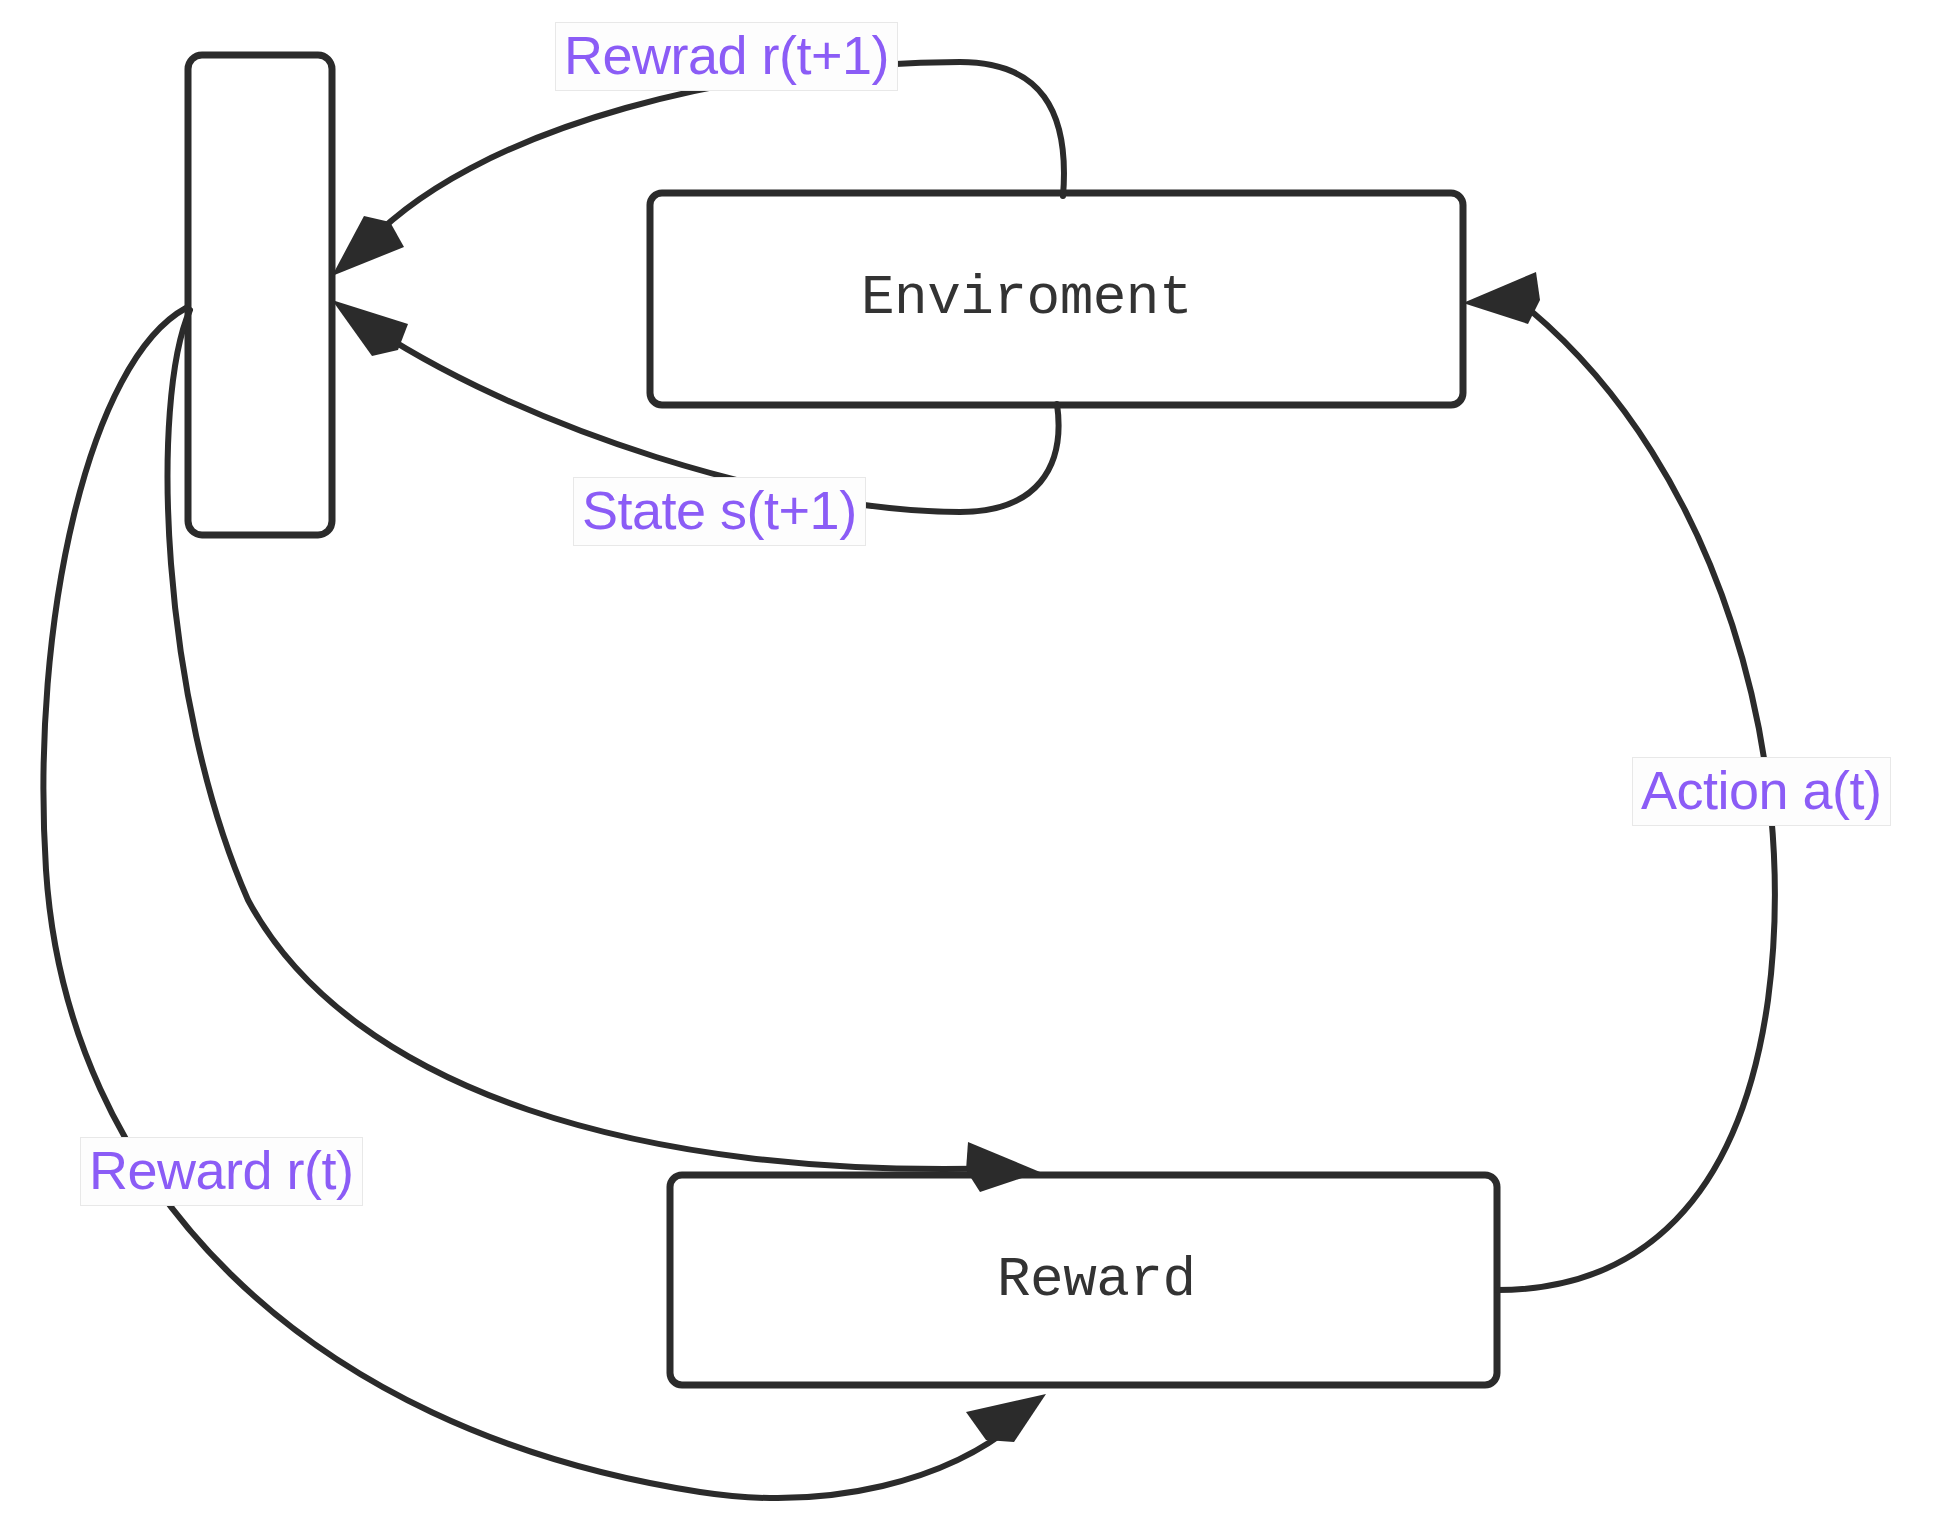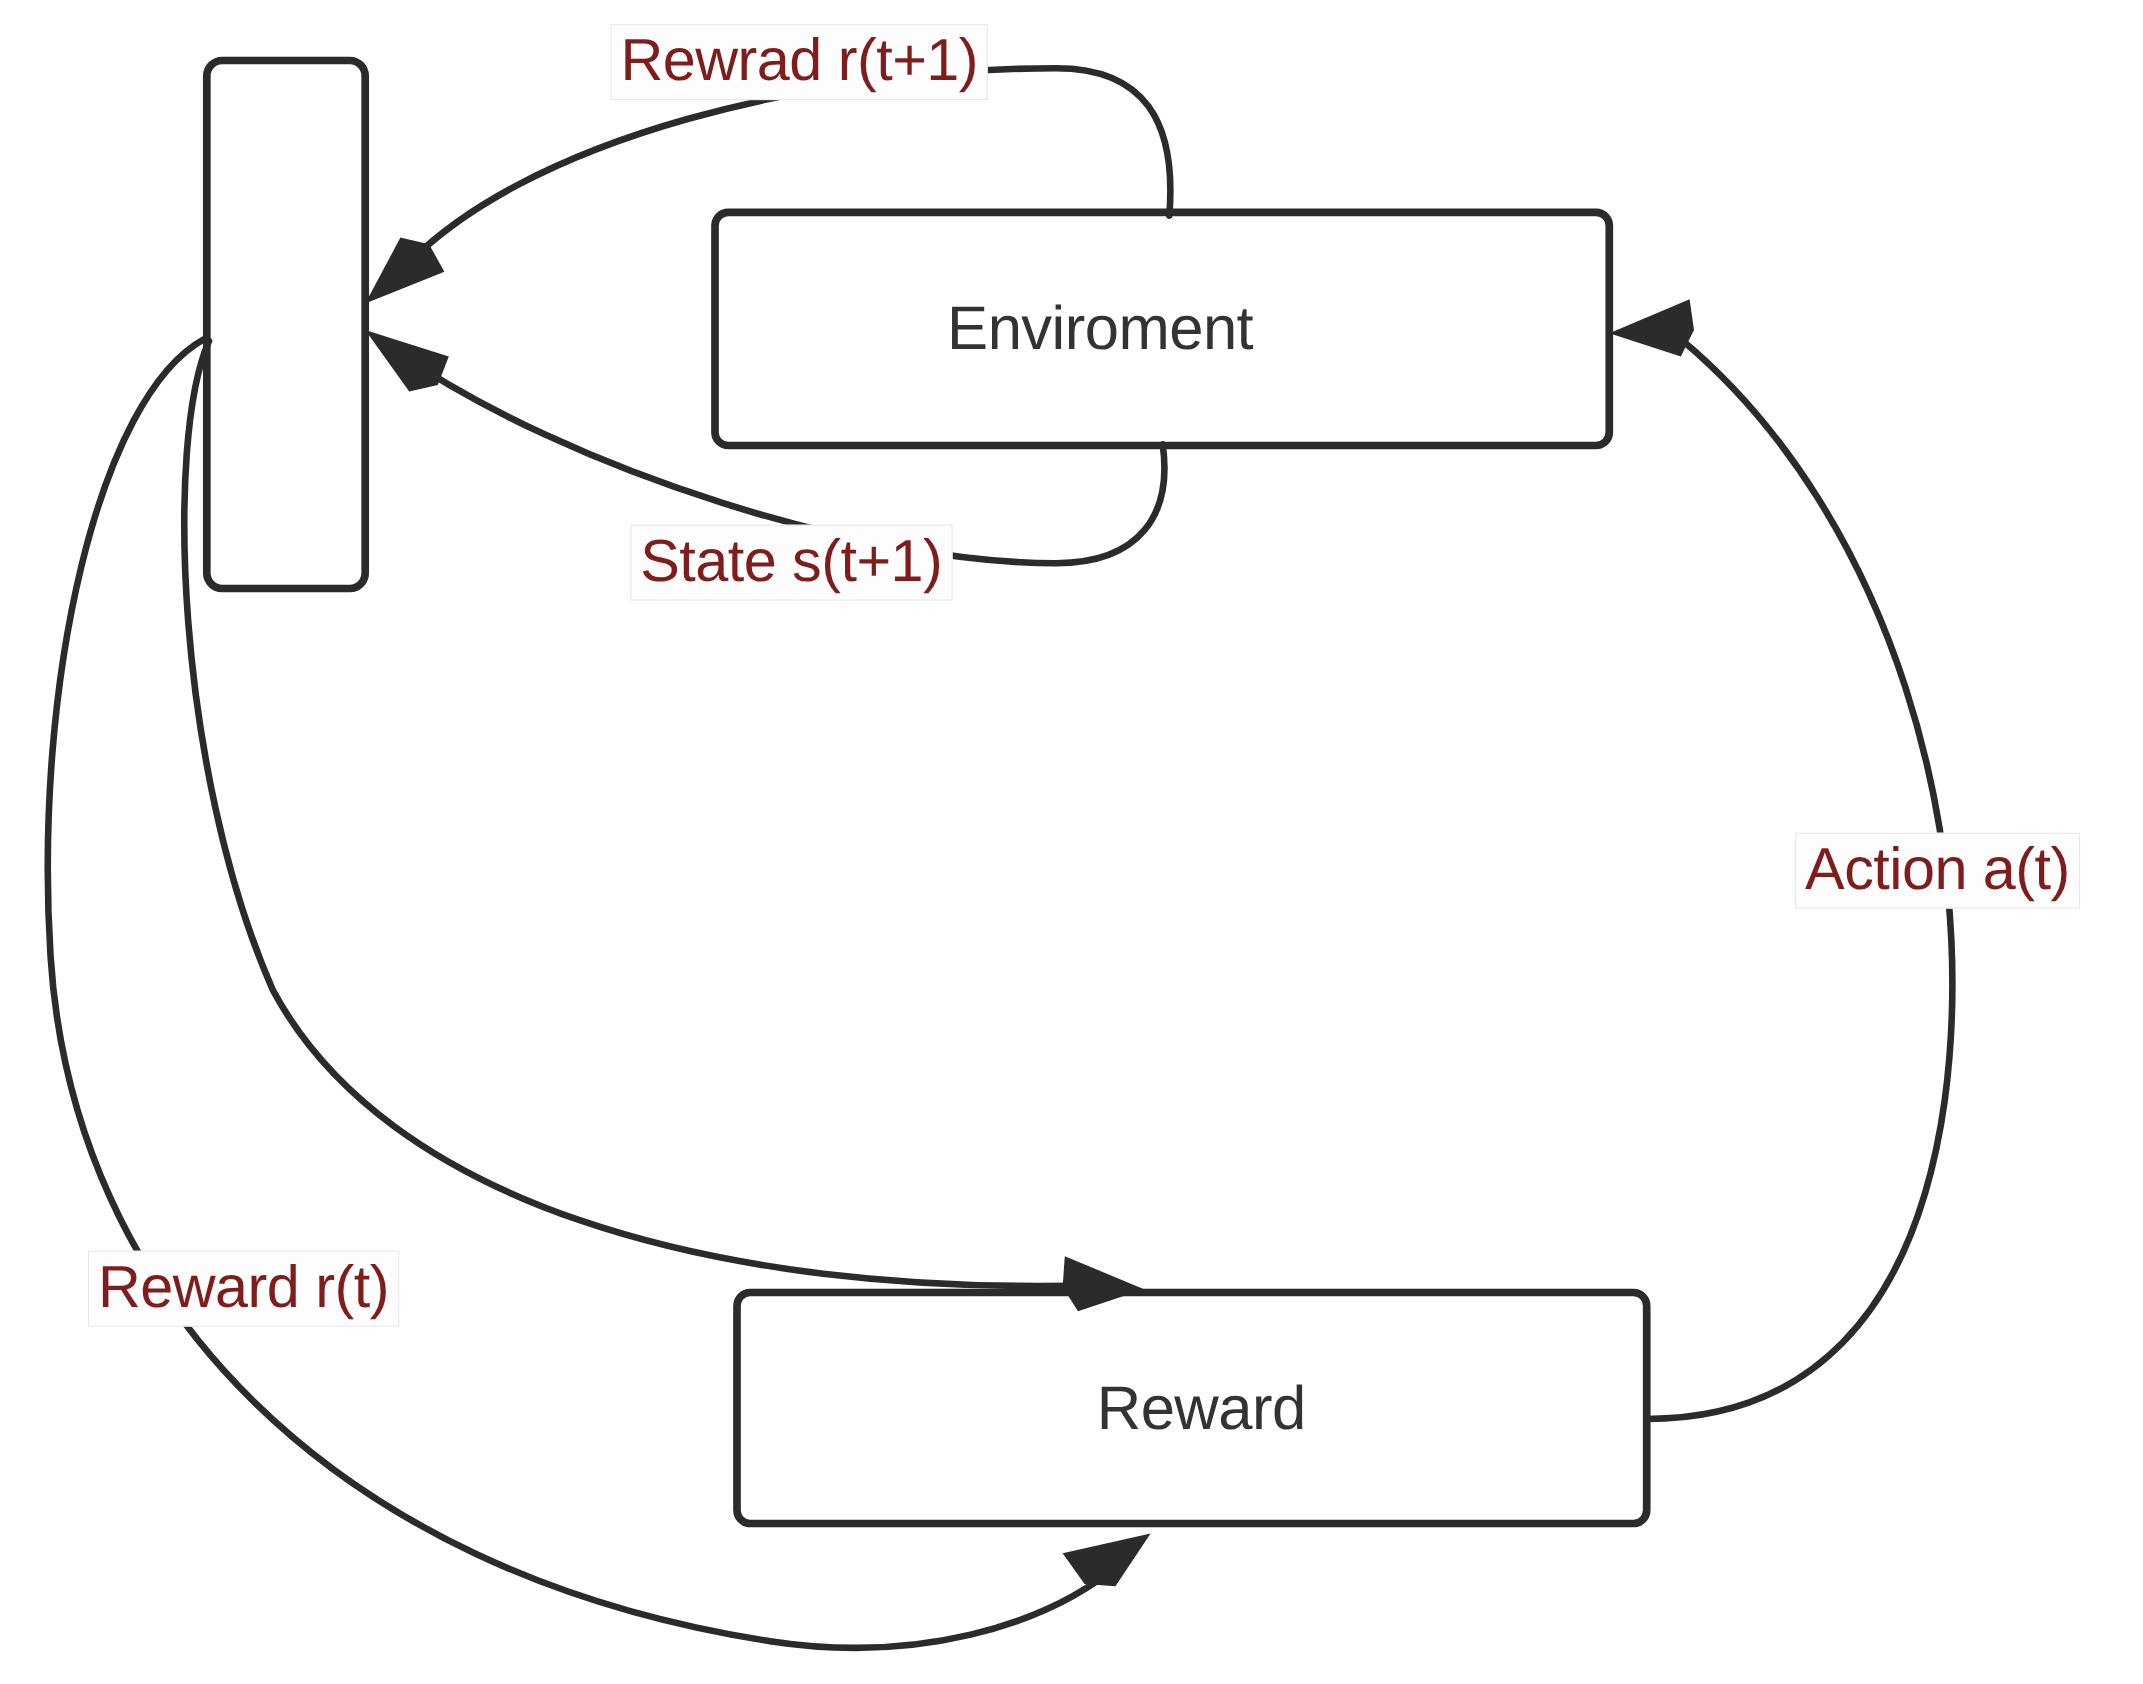--- a/index.html
+++ b/index.html
@@ -39,29 +39,29 @@
     stroke-linecap: round;
   }
   .arrow-head {
     fill: #2b2b2b;
     stroke: none;
   }
   .node-label {
     position: absolute;
     font-size: 56px;
     color: #333333;
-    font-family: Liberation Sans, sans-serif;
+    font-family: Liberation Mono, monospace;
     white-space: nowrap;
     line-height: 1;
     letter-spacing: -0.5px;
   }
   .edge-label {
     position: absolute;
     font-size: 54px;
-    color: #7f1d1d;
+    color: #8b5cf6;
     font-family: "Liberation Sans", sans-serif;
     white-space: nowrap;
     background: #fdfdfd;
     border: 1px solid #e8e8e8;
     padding: 4px 8px 6px 8px;
     line-height: 1.05;
     letter-spacing: -0.5px;
   }
 </style>
 </head>

